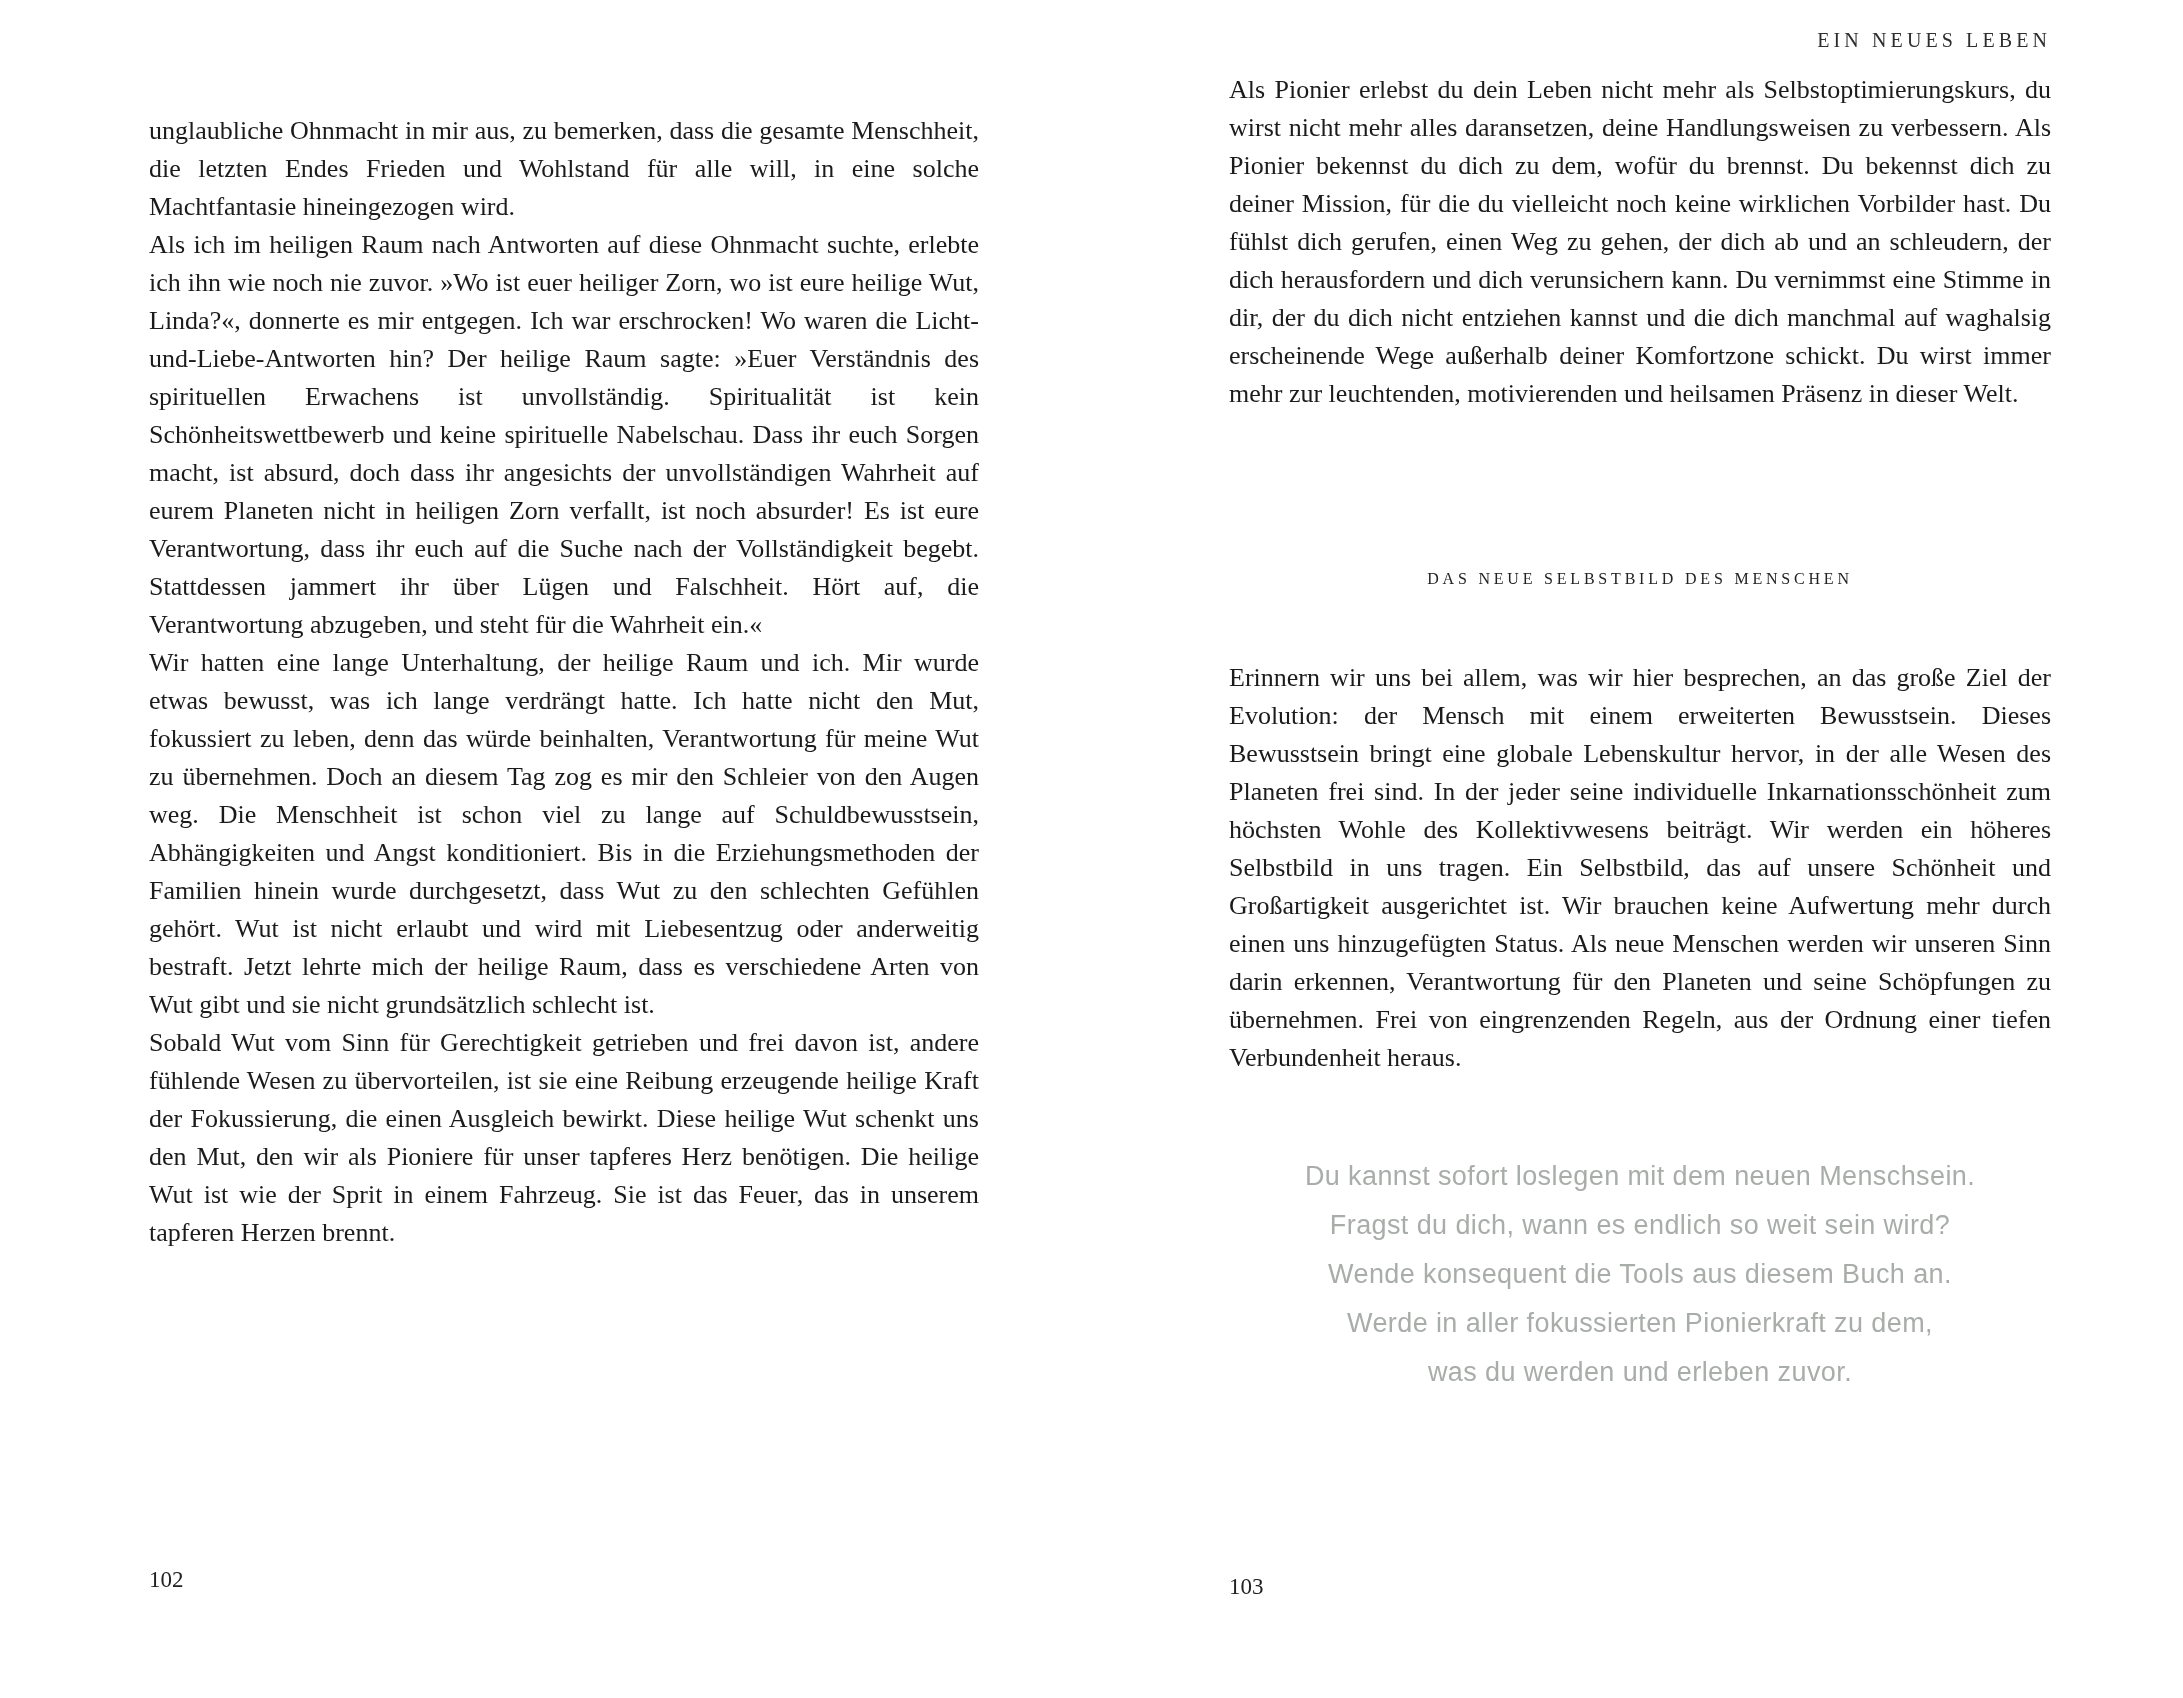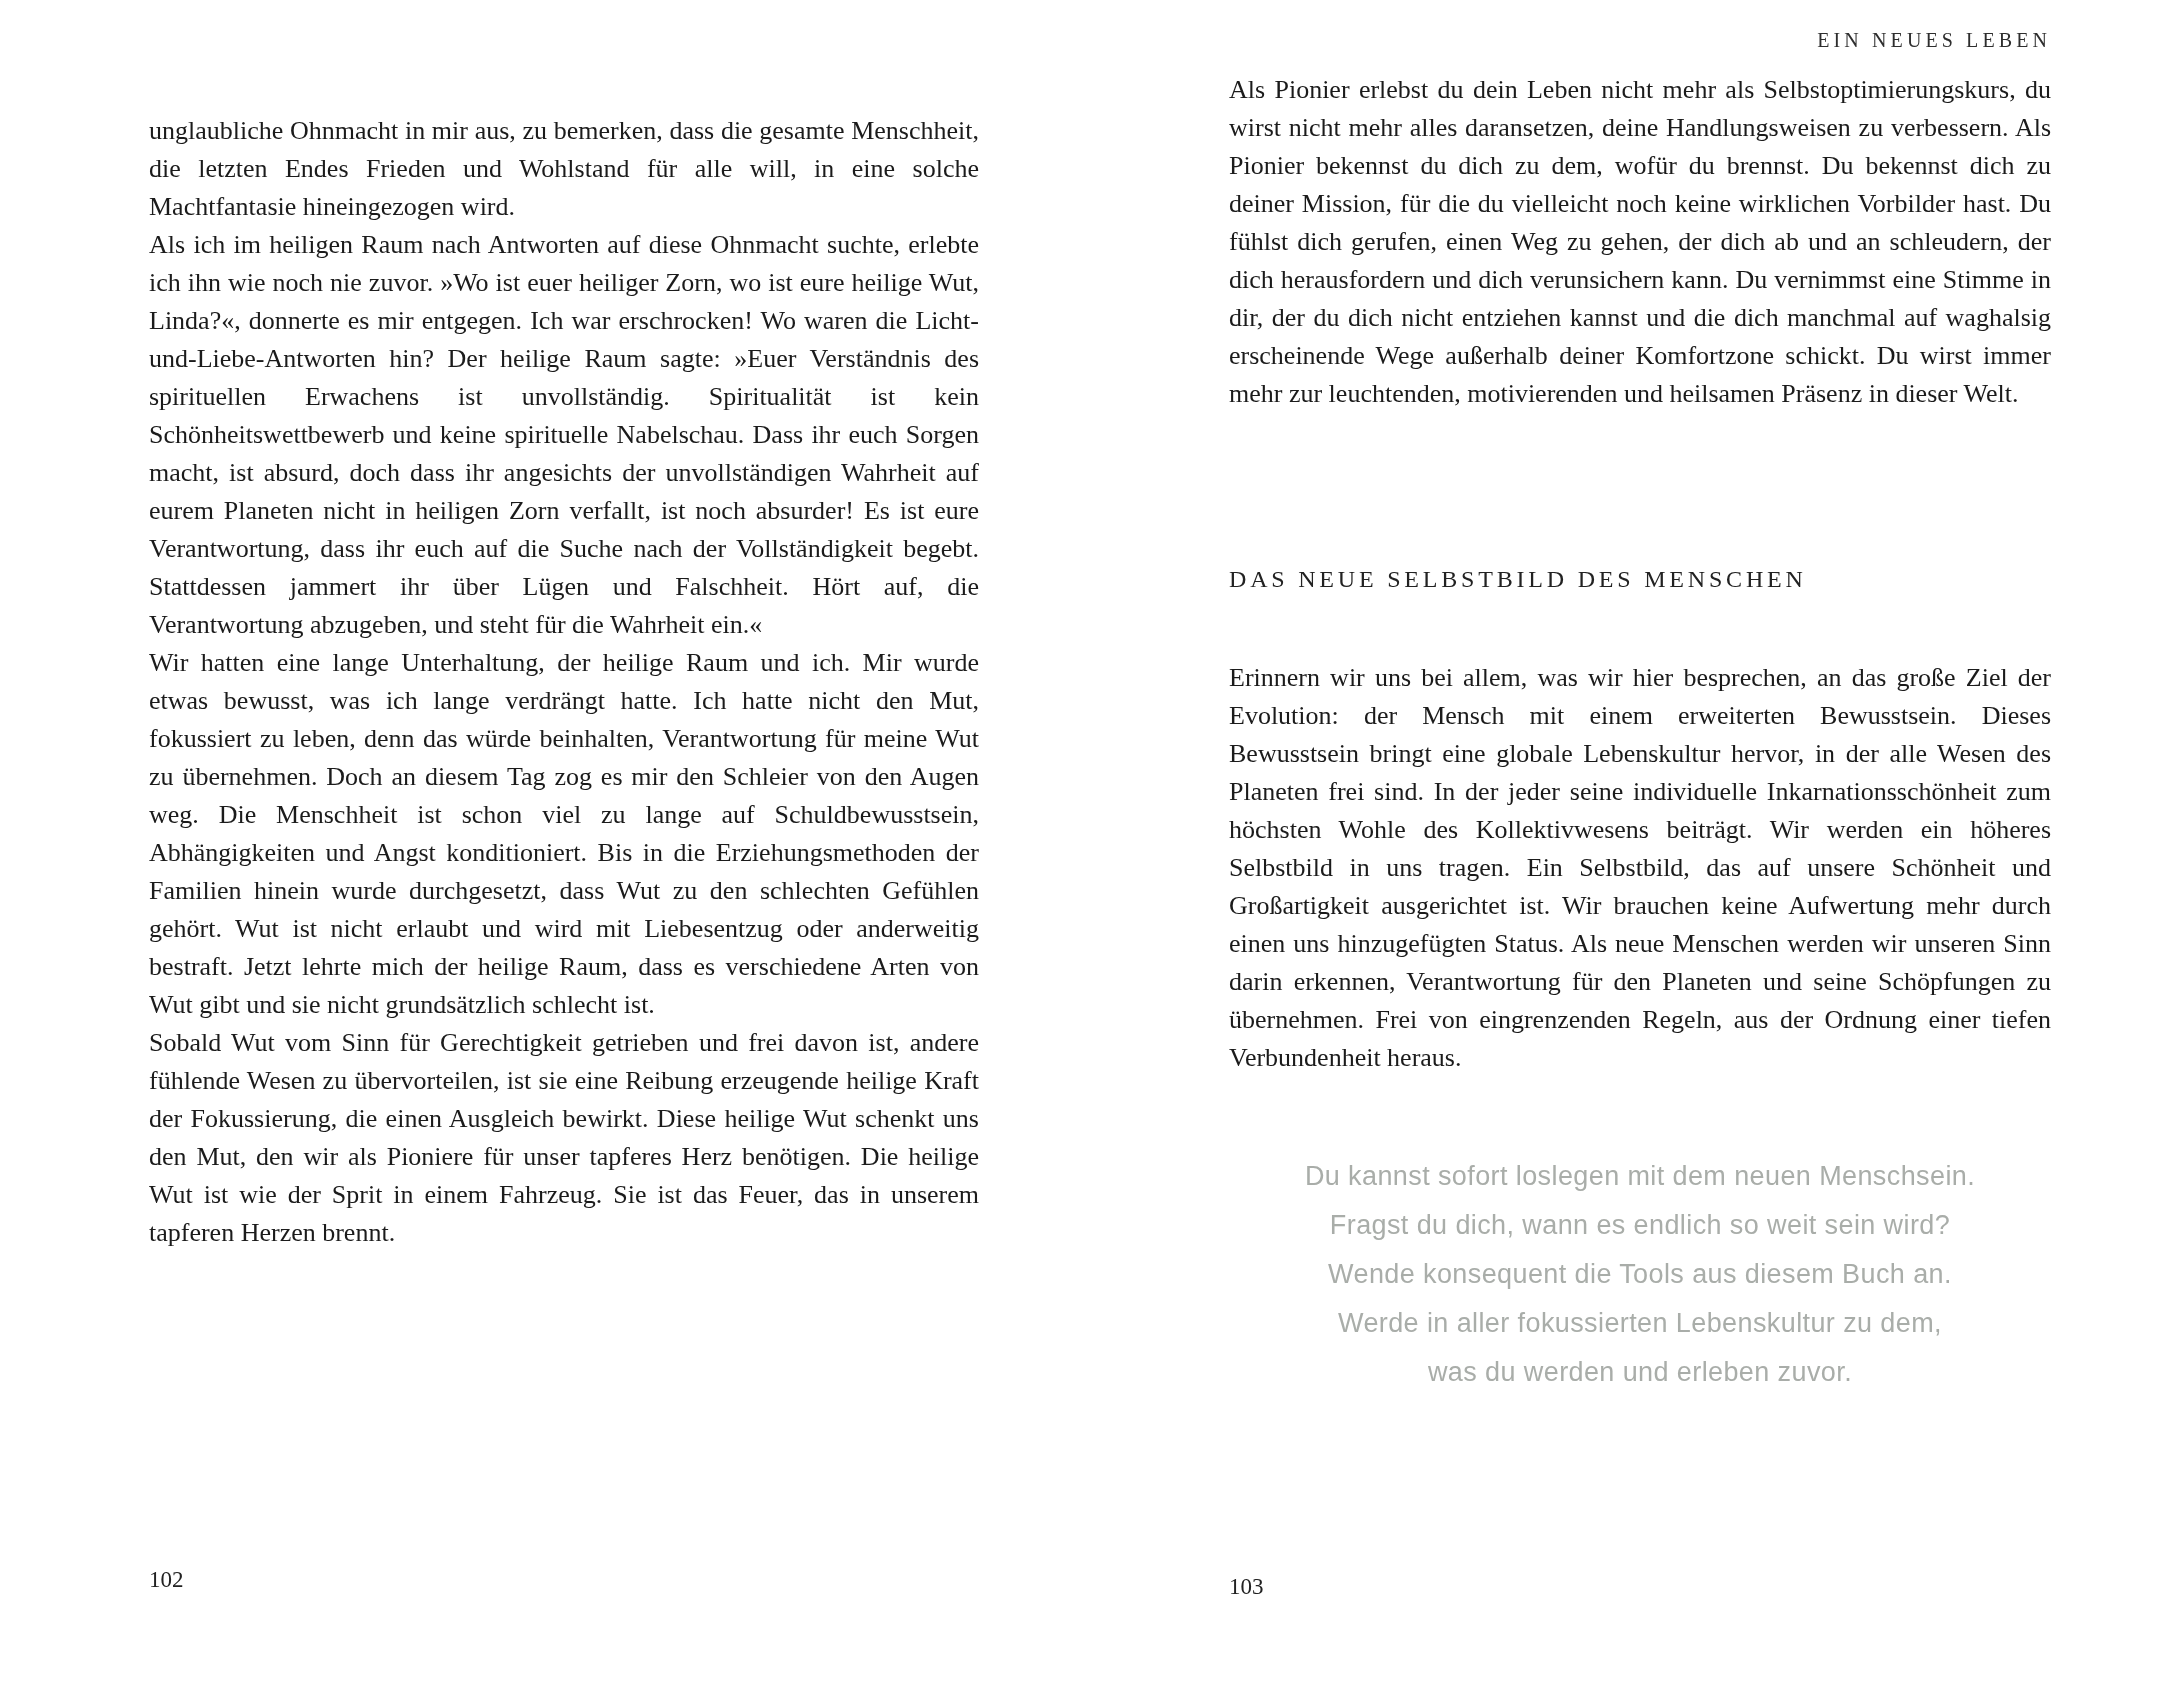--- a/index.html
+++ b/index.html
@@ -54,24 +54,24 @@
       width: 822px;
       text-align: right;
       font-size: 20px;
       letter-spacing: 4.1px;
       color: #2e2e2e;
     }
 
     .section-heading {
       margin: 151px 0 65px 0;
       padding: 0;
-      font-size: 24px;
+      font-size: 16px;
       font-weight: 400;
       letter-spacing: 3.8px;
-      text-align: left;
+      text-align: center;
       color: #222222;
       line-height: 30px;
     }
 
     .quote-block {
       margin-top: 75px;
       text-align: center;
       font-family: "Liberation Sans", sans-serif;
       font-weight: 300;
       font-size: 27px;
@@ -108,21 +108,21 @@
   <section class="page right">
     <div class="running-header">EIN NEUES LEBEN</div>
     <div class="text-col right-col" lang="de">
       <p>Als Pionier erlebst du dein Leben nicht mehr als Selbstoptimierungskurs, du wirst nicht mehr alles daransetzen, deine Handlungsweisen zu verbessern. Als Pionier bekennst du dich zu dem, wofür du brennst. Du bekennst dich zu deiner Mission, für die du vielleicht noch keine wirklichen Vorbilder hast. Du fühlst dich gerufen, einen Weg zu gehen, der dich ab und an schleudern, der dich herausfordern und dich verunsichern kann. Du vernimmst eine Stimme in dir, der du dich nicht entziehen kannst und die dich manchmal auf waghalsig erscheinende Wege außerhalb deiner Komfortzone schickt. Du wirst immer mehr zur leuchtenden, motivierenden und heilsamen Präsenz in dieser Welt.</p>
       <h2 class="section-heading">DAS NEUE SELBSTBILD DES MENSCHEN</h2>
       <p>Erinnern wir uns bei allem, was wir hier besprechen, an das große Ziel der Evolution: der Mensch mit einem erweiterten Bewusstsein. Dieses Bewusstsein bringt eine globale Lebenskultur hervor, in der alle Wesen des Planeten frei sind. In der jeder seine individuelle Inkarnationsschönheit zum höchsten Wohle des Kollektivwesens beiträgt. Wir werden ein höheres Selbstbild in uns tragen. Ein Selbstbild, das auf unsere Schönheit und Großartigkeit ausgerichtet ist. Wir brauchen keine Aufwertung mehr durch einen uns hinzugefügten Status. Als neue Menschen werden wir unseren Sinn darin erkennen, Verantwortung für den Planeten und seine Schöpfungen zu übernehmen. Frei von eingrenzenden Regeln, aus der Ordnung einer tiefen Verbundenheit heraus.</p>
       <div class="quote-block">
         <div class="quote-line">Du kannst sofort loslegen mit dem neuen Menschsein.</div>
         <div class="quote-line">Fragst du dich, wann es endlich so weit sein wird?</div>
         <div class="quote-line">Wende konsequent die Tools aus diesem Buch an.</div>
-        <div class="quote-line">Werde in aller fokussierten Lebenskultur zu dem,</div>
+        <div class="quote-line">Werde in aller fokussierten Pionierkraft zu dem,</div>
         <div class="quote-line">was du werden und erleben zuvor.</div>
       </div>
     </div>
     <div class="page-number right-num">103</div>
   </section>
 
 </div>
 
 
 </body></html>

